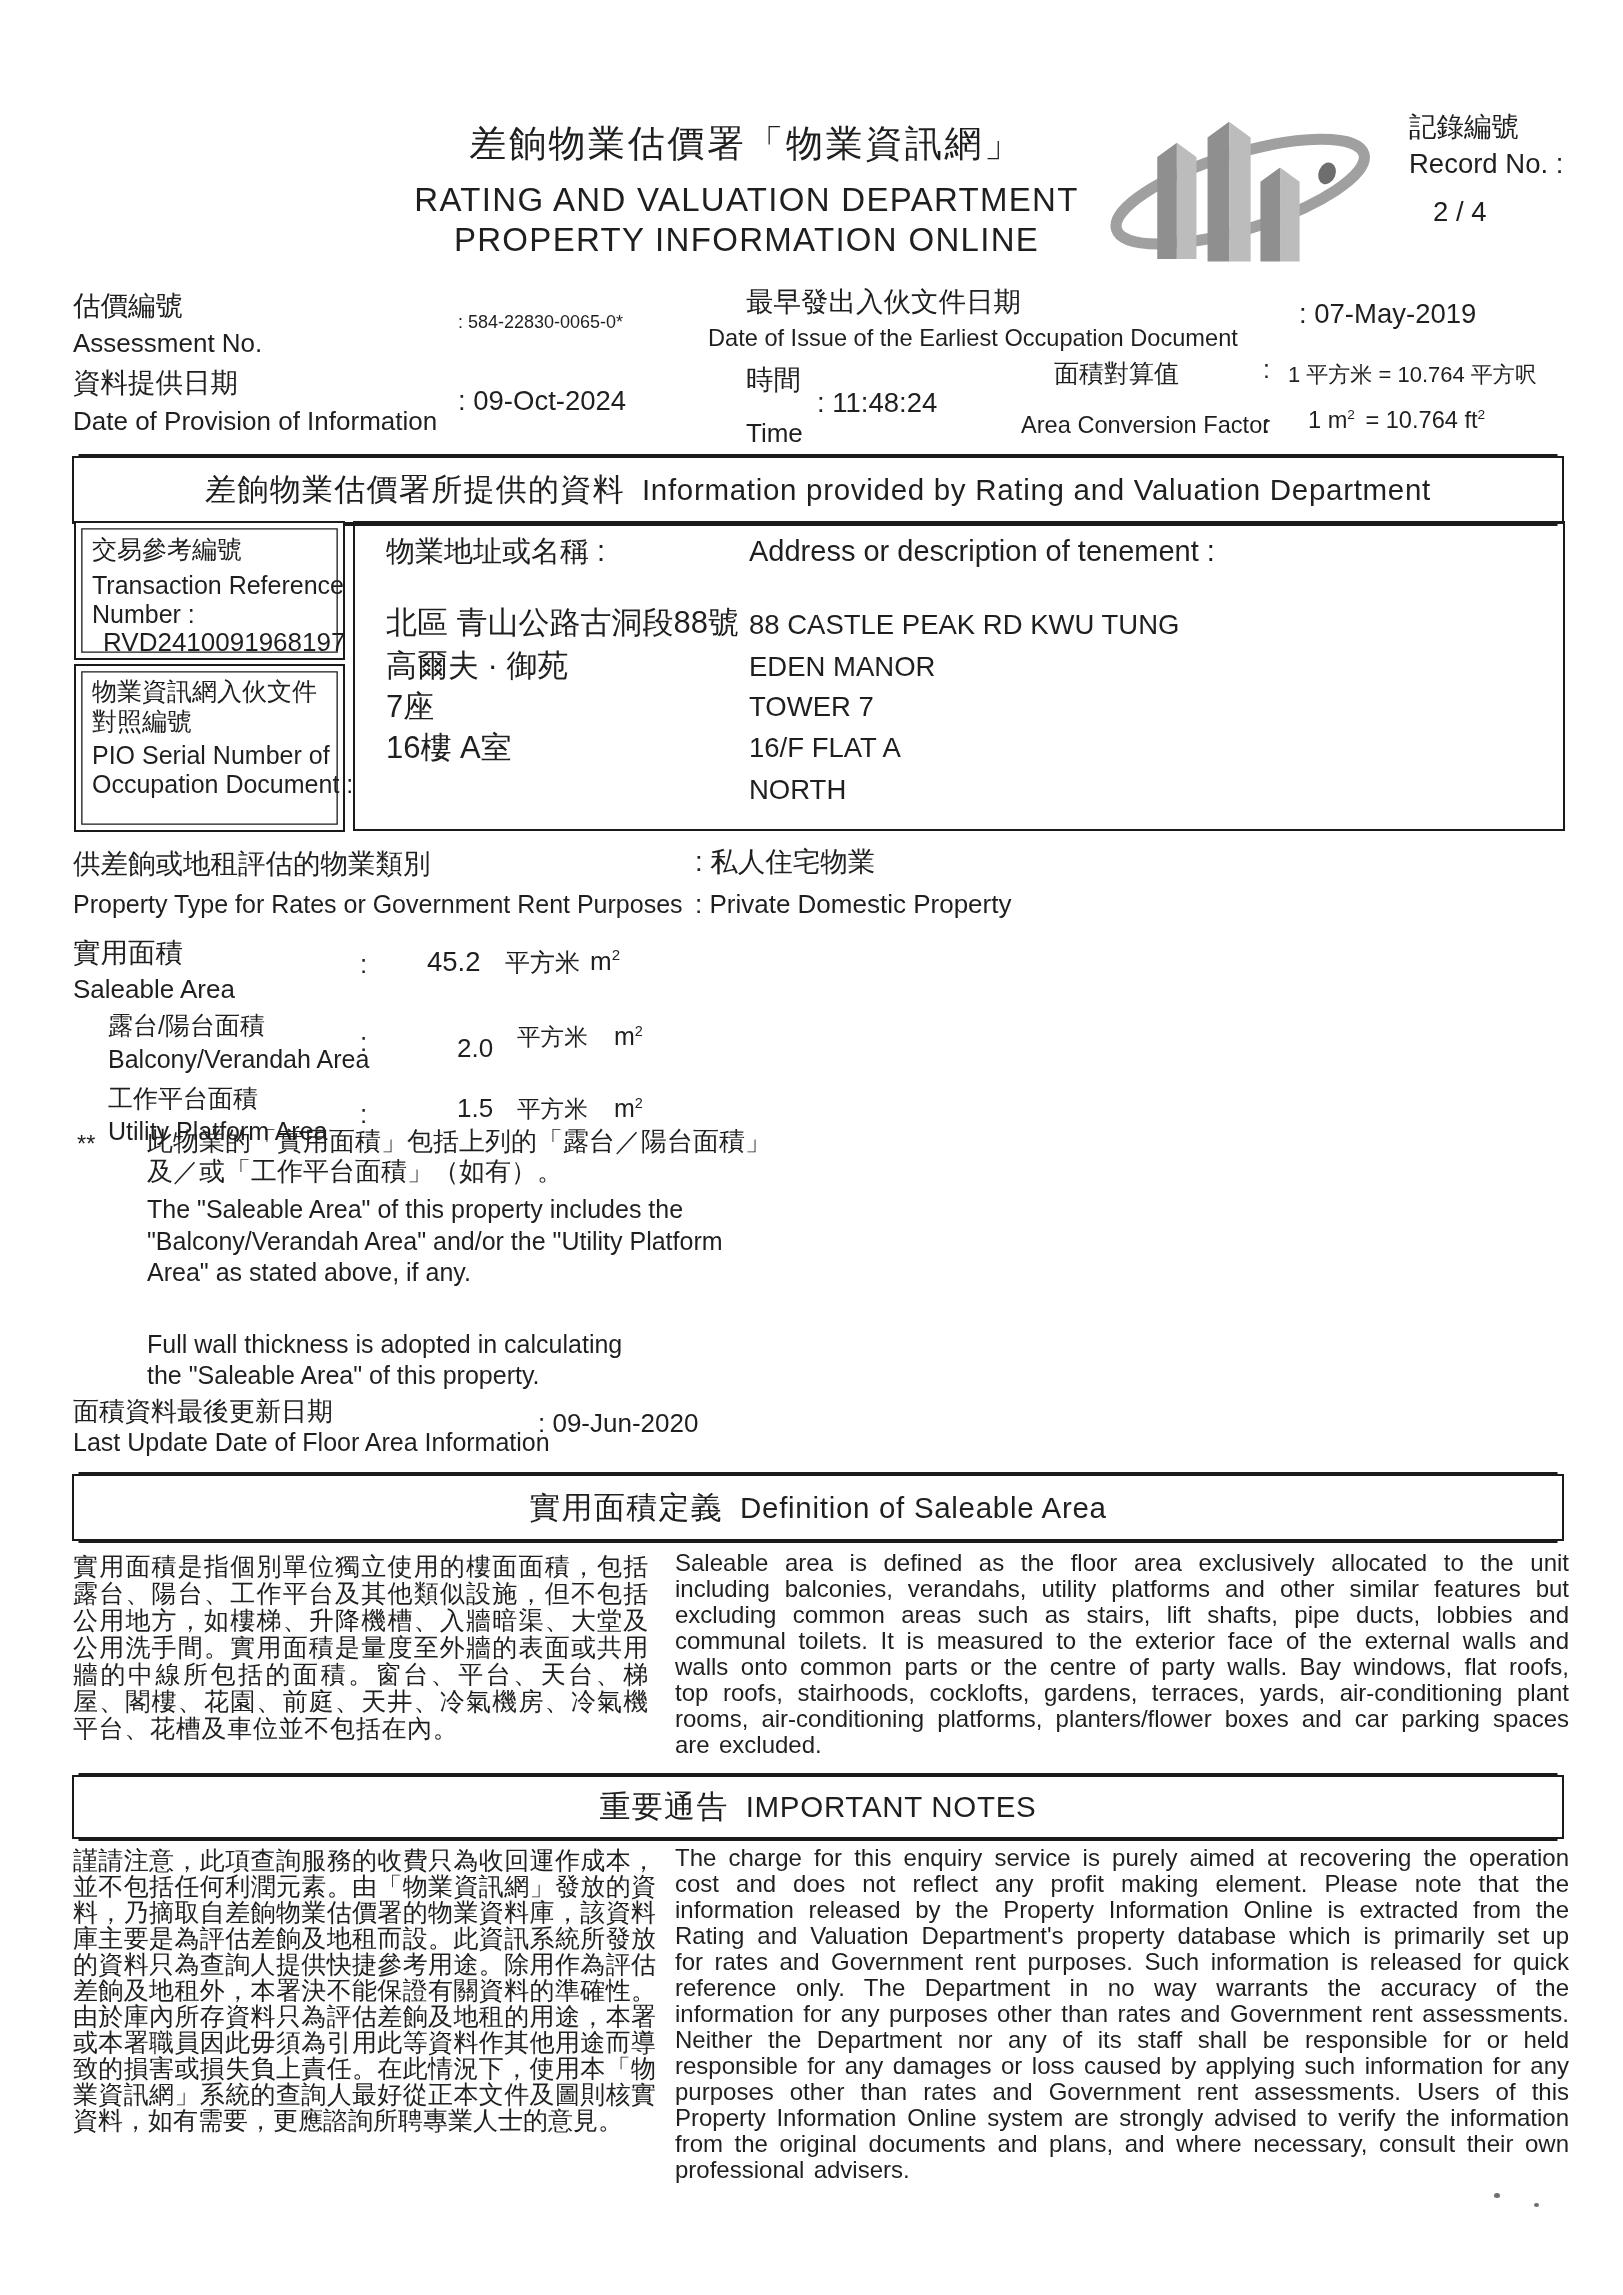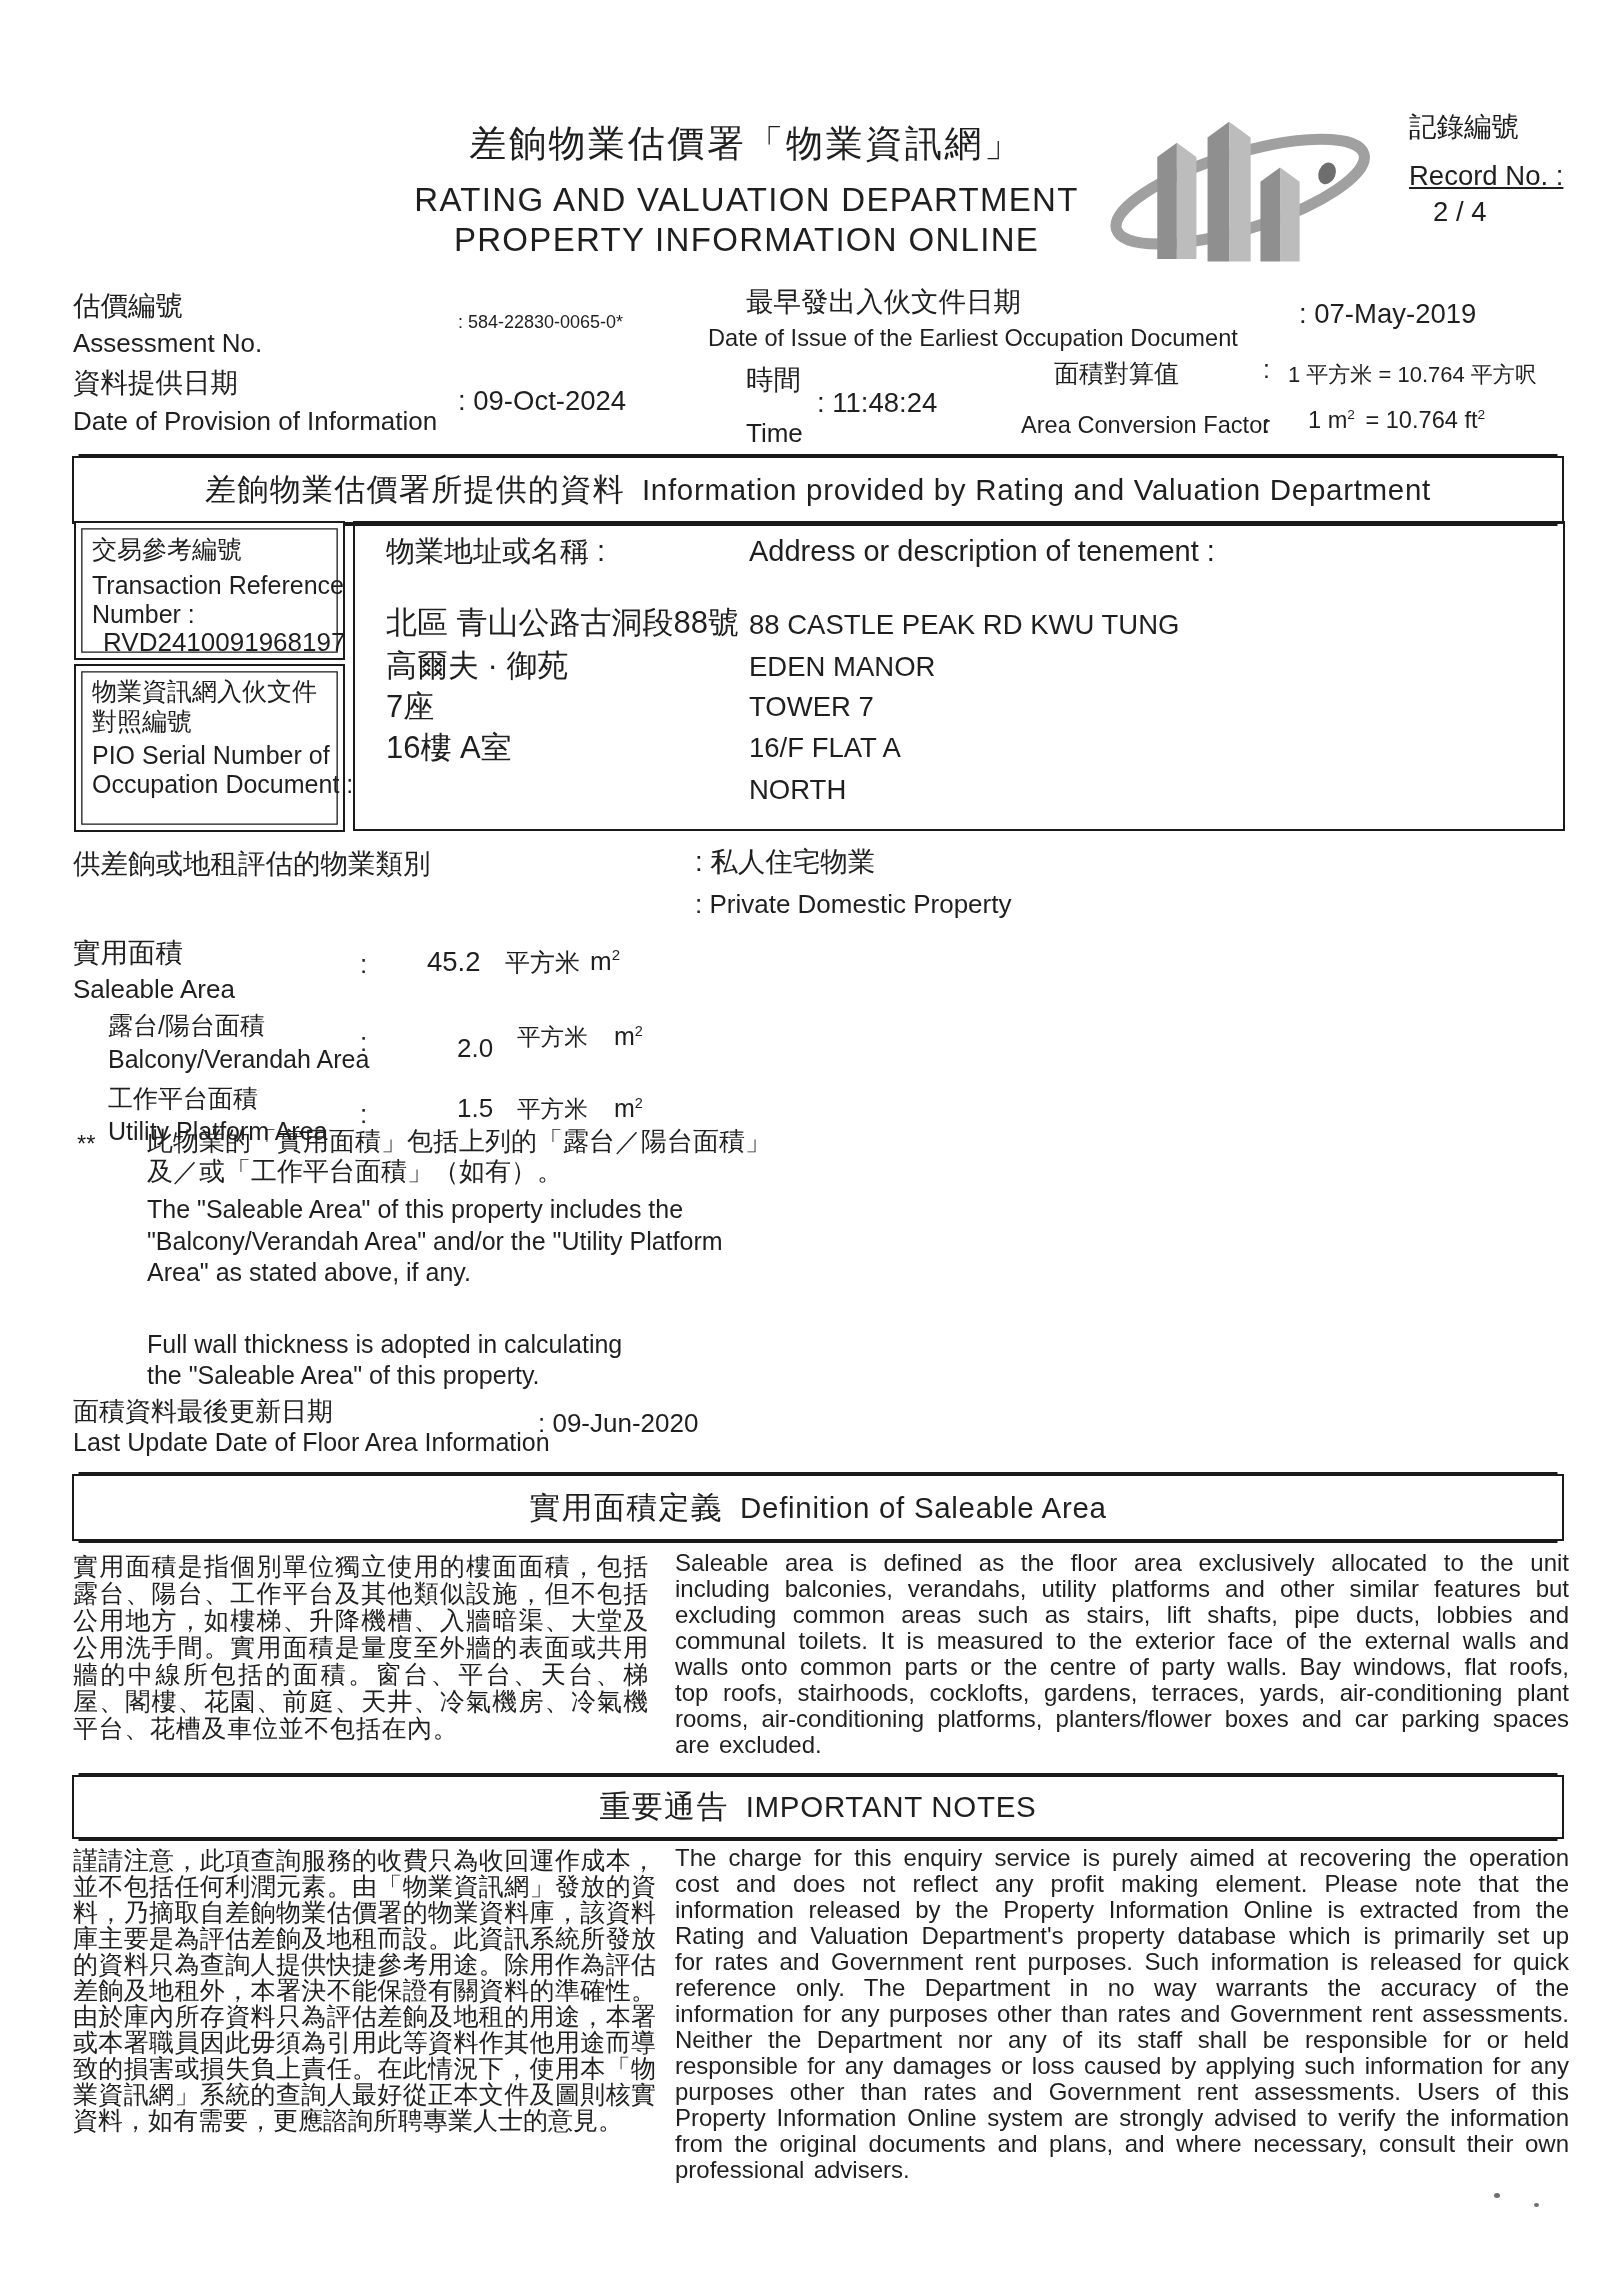--- a/index.html
+++ b/index.html
@@ -38,21 +38,21 @@
       <polygon points="108,50 138,72 138,228 108,228" fill="#bcbcbc"></polygon>
       <polygon points="155,42 188,18 188,232 155,232" fill="#8f8f8f"></polygon>
       <polygon points="188,18 221,42 221,232 188,232" fill="#bcbcbc"></polygon>
       <polygon points="236,110 266,88 266,232 236,232" fill="#8f8f8f"></polygon>
       <polygon points="266,88 296,110 296,232 266,232" fill="#bcbcbc"></polygon>
       <ellipse cx="338" cy="97" rx="13" ry="17" fill="#6e6e6e" transform="rotate(22 338 97)"></ellipse>
     </svg>
   </div>
 
   <div class="t" style="left:1409px;top:111px;font-size:27.5px;">記錄編號</div>
-  <div class="t" style="left:1409px;top:160px;font-size:27.5px;text-decoration:underline;">Record No. :</div>
+  <div class="t" style="left:1409px;top:148px;font-size:27.5px;">Record No. :</div>
   <div class="t" style="left:1433px;top:196px;font-size:27.5px;">2  /  4</div>
 
   <div class="t" style="left:73px;top:290px;font-size:27.5px;">估價編號</div>
   <div class="t" style="left:73px;top:329px;font-size:26px;">Assessment No.</div>
   <div class="t" style="left:458px;top:312px;font-size:18px;">: 584-22830-0065-0*</div>
 
   <div class="t" style="left:746px;top:286px;font-size:27.5px;">最早發出入伙文件日期</div>
   <div class="t" style="left:708px;top:325px;font-size:23.6px;">Date of Issue of the Earliest Occupation Document</div>
   <div class="t" style="left:1299px;top:298px;font-size:27.5px;">: 07-May-2019</div>
 
@@ -102,20 +102,21 @@
   <div class="t" style="left:386px;top:730px;font-size:31px;">16樓 A室</div>
 
   <div class="t" style="left:749px;top:609px;font-size:27.5px;">88 CASTLE PEAK RD KWU TUNG</div>
   <div class="t" style="left:749px;top:651px;font-size:27.5px;">EDEN MANOR</div>
   <div class="t" style="left:749px;top:691px;font-size:27.5px;">TOWER 7</div>
   <div class="t" style="left:749px;top:732px;font-size:27.5px;">16/F FLAT A</div>
   <div class="t" style="left:749px;top:774px;font-size:27.5px;">NORTH</div>
 
   <div class="t" style="left:73px;top:848px;font-size:27.5px;">供差餉或地租評估的物業類別</div>
   <div class="t" style="left:695px;top:846px;font-size:27.5px;">: 私人住宅物業</div>
+  <div class="t" style="left:73px;top:890px;font-size:25px;">Property Type for Rates or Government Rent Purposes</div>
   <div class="t" style="left:695px;top:890px;font-size:26px;">: Private Domestic Property</div>
 
   <div class="t" style="left:73px;top:937px;font-size:27.5px;">實用面積</div>
   <div class="t" style="left:73px;top:975px;font-size:26px;">Saleable Area</div>
   <div class="t" style="left:360px;top:950px;font-size:26px;">:</div>
   <div class="t" style="left:427px;top:946px;font-size:27.5px;">45.2</div>
   <div class="t" style="left:505px;top:948px;font-size:25px;">平方米</div>
   <div class="t" style="left:590px;top:946px;font-size:26px;"><span>m</span><sup>2</sup></div>
 
   <div class="t" style="left:108px;top:1011px;font-size:25px;">露台/陽台面積</div>

